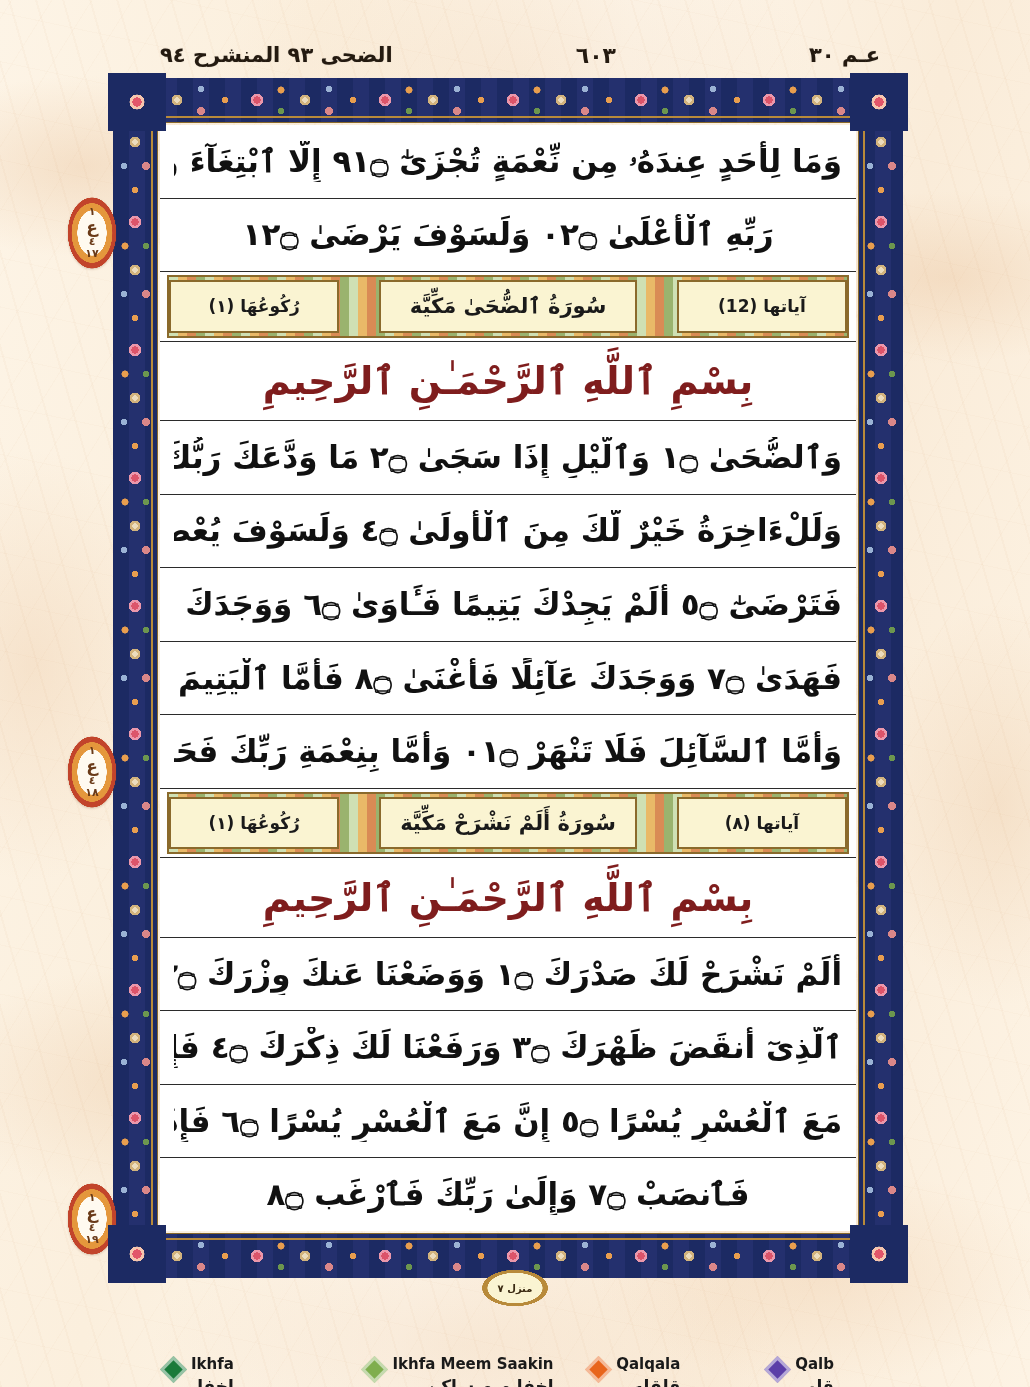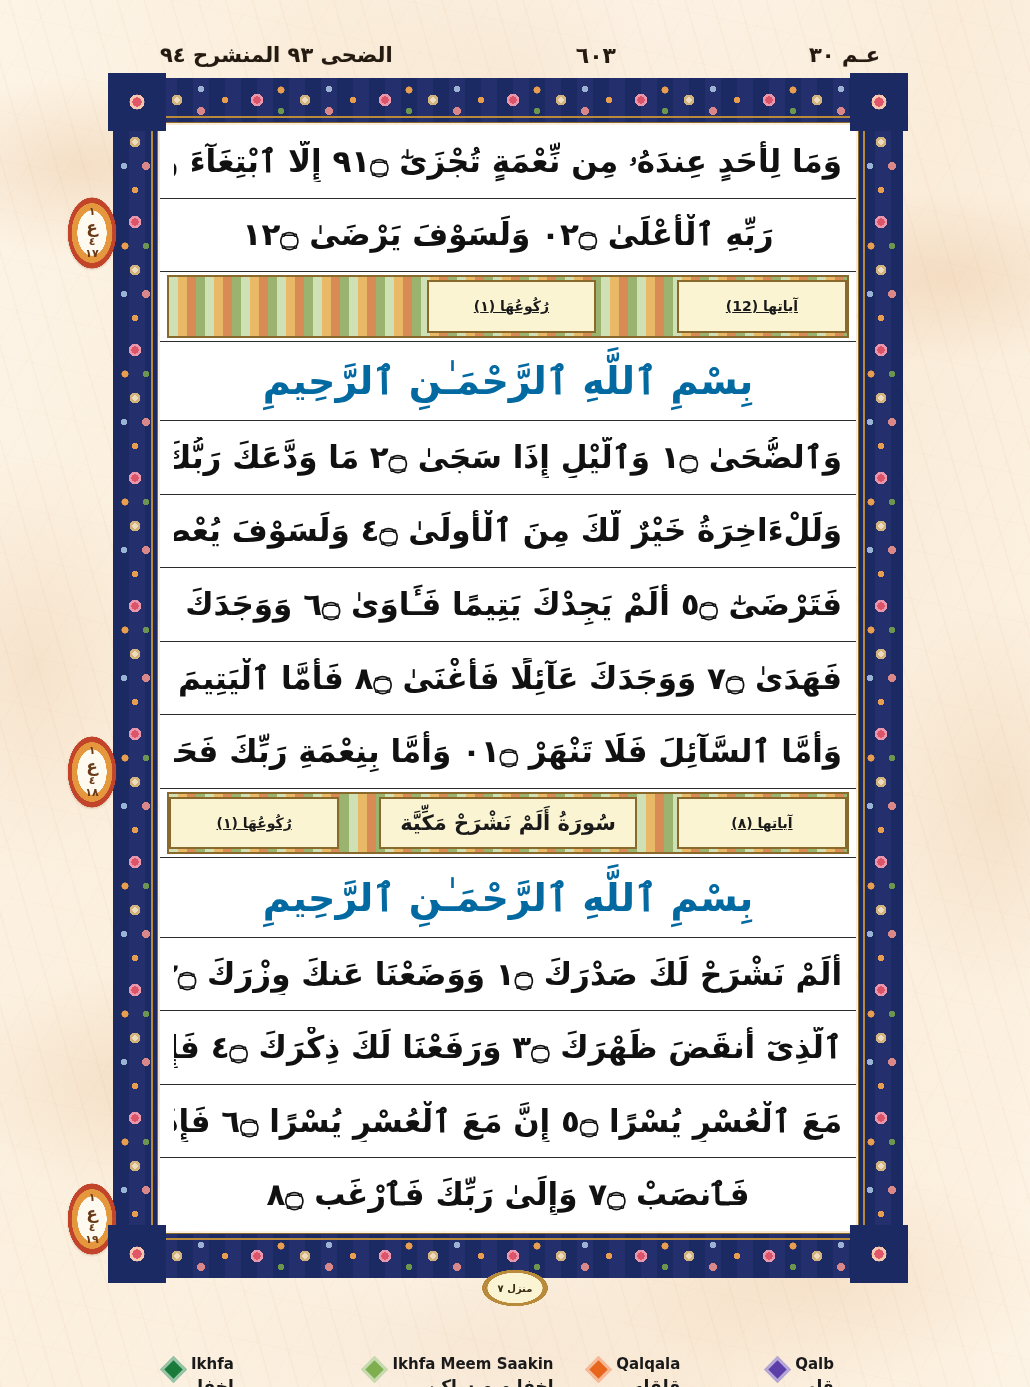--- a/index.html
+++ b/index.html
@@ -128,21 +128,21 @@
     letter-spacing:.5px;
     text-align:center;
     width:96%;
     white-space:nowrap;
     overflow:hidden;
     font-weight:600;
   }
   .bism{
     direction:rtl;
     font-family:"DejaVu Sans","Liberation Serif",serif;
-    font-size:38px;font-weight:700;color:#0369a1;letter-spacing:1px;
+    font-size:38px;font-weight:700;color:#7f1d1d;letter-spacing:1px;
     white-space:nowrap;
   }
 
   
   .surah-line{
     border-bottom:1.6px solid #2b2b2b;
     padding:3px 4px;background:#fff;
     display:flex;align-items:center;justify-content:center;
   }
   .surah-band{
@@ -160,21 +160,21 @@
     border:2px solid #8a6a2c;
     display:flex;align-items:center;justify-content:center;
     direction:rtl;
     color:#1a1a1a;
     font-family:"DejaVu Sans","Liberation Serif",serif;
     font-weight:700;
     white-space:nowrap;
     margin:3px 0;
     box-sizing:border-box;
   }
-  .cart-side{width:25%;font-size:14px;text-decoration:underline;}
+  .cart-side{width:25%;font-size:17px;}
   .cart-mid {width:38%;font-size:21px;}
   .cart-gap {width:6%;}
 
   
   .hizb{
     position:absolute;left:66px;width:52px;height:74px;
     display:flex;align-items:center;justify-content:center;
     background:
       radial-gradient(ellipse 22px 34px at 50% 50%, #fffaf0 0 66%, transparent 67%),
       radial-gradient(ellipse 26px 38px at 50% 50%, #e4973c 0 78%, transparent 79%),
@@ -259,20 +259,21 @@
       <div class="line" style="flex: 72 0 0px;">
         <div class="aya">وَمَا لِأَحَدٍ عِندَهُۥ مِن نِّعْمَةٍ تُجْزَىٰٓ ۝١٩ إِلَّا ٱبْتِغَآءَ وَجْهِ</div>
       </div>
       <div class="line" style="flex: 72 0 0px;">
         <div class="aya">رَبِّهِ ٱلْأَعْلَىٰ ۝٢٠ وَلَسَوْفَ يَرْضَىٰ ۝٢١</div>
       </div>
       <div class="surah-line" style="flex: 62 0 0px;">
         <div class="surah-band">
           <div class="cartouche cart-side">آياتها (12)</div>
           <div class="cart-gap"></div>
+          <div class="cartouche cart-mid">سُورَةُ ٱلضُّحَىٰ مَكِّيَّة</div>
           <div class="cart-gap"></div>
           <div class="cartouche cart-side">رُكُوعُهَا (١)</div>
         </div>
       </div>
       <div class="line" style="flex: 78 0 0px;">
         <div class="bism">بِسْمِ ٱللَّهِ ٱلرَّحْمَـٰنِ ٱلرَّحِيمِ</div>
       </div>
       <div class="line" style="flex: 72 0 0px;">
         <div class="aya">وَٱلضُّحَىٰ ۝١ وَٱلَّيْلِ إِذَا سَجَىٰ ۝٢ مَا وَدَّعَكَ رَبُّكَ وَمَا قَلَىٰ ۝٣</div>
       </div>

